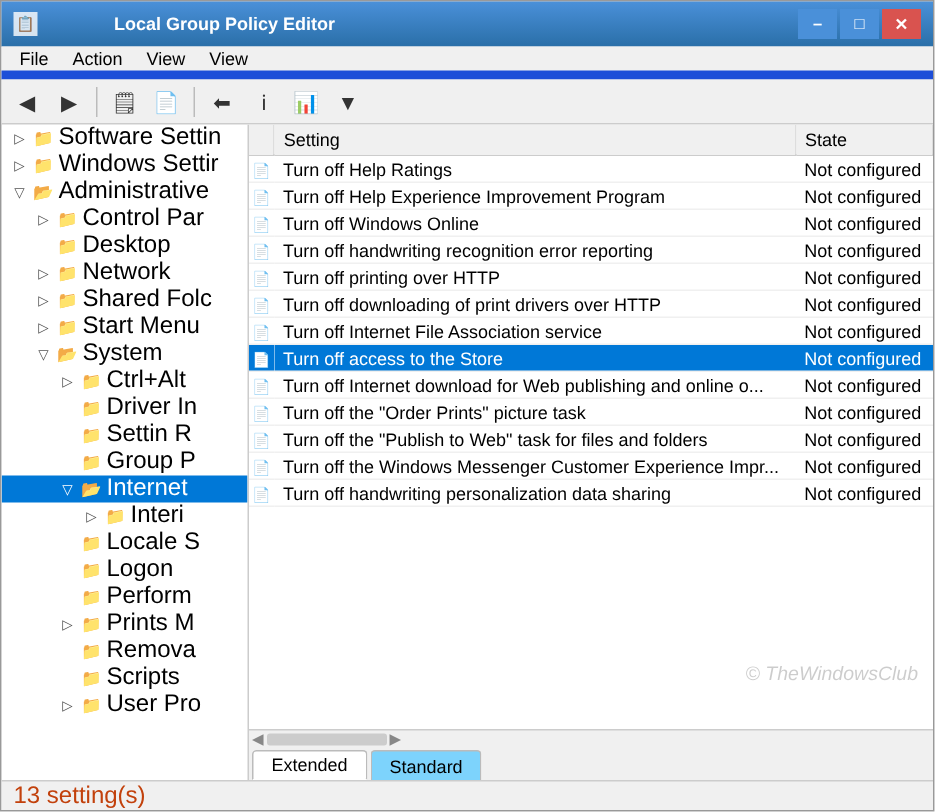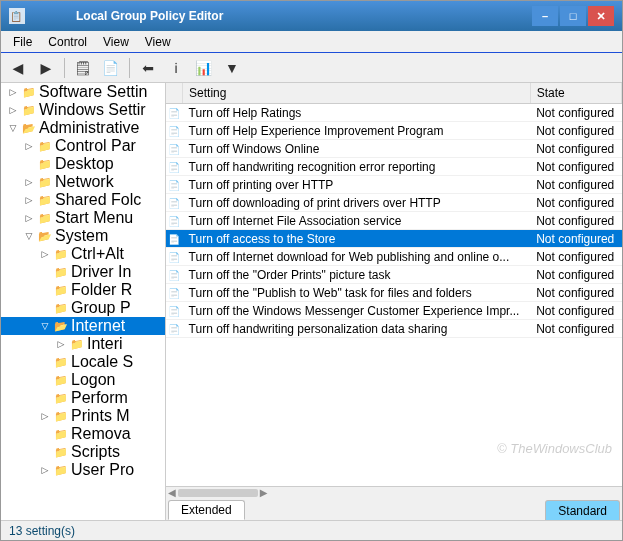--- a/index.html
+++ b/index.html
@@ -73,21 +73,21 @@
     .tb-btn-max { background: #4a90d9; }
     .tb-btn-close { background: #d9534f; }
 
     
     .menu-bar {
       background: #f0f0f0;
       height: 22px;
       display: flex;
       align-items: center;
       padding: 0 4px;
-      border-bottom: 1px solid #1d4ed8;
+      border-bottom: 6px solid #1d4ed8;
       flex-shrink: 0;
     }
     .menu-item {
       padding: 2px 8px;
       cursor: pointer;
       font-size: 12px;
     }
 
     
     .toolbar {
@@ -246,21 +246,20 @@
 
     
     .tab-bar {
       background: #f0f0f0;
       height: 22px;
       display: flex;
       align-items: flex-end;
       border-top: none;
       padding-left: 2px;
       flex-shrink: 0;
-      justify-content: space-between;
     }
     .tab {
       padding: 2px 12px;
       background: #7dd3fc;
       border: 1px solid #bbb;
       border-bottom: none;
       cursor: pointer;
       font-size: 12px;
       height: 20px;
       display: flex;
@@ -279,21 +278,21 @@
     .status-bar {
       height: 20px;
       background: #f0f0f0;
       border-top: 1px solid #ccc;
       display: flex;
       align-items: center;
       padding: 0 8px;
       flex-shrink: 0;
       justify-content: space-between;
     }
-    .status-text { font-size: 12px; color: #0c4a6e; }
+    .status-text { font-size: 16px; color: #c2410c; }
     .watermark {
       font-size: 11px;
       color: rgba(0,0,0,0.25);
       font-style: italic;
     }
 
     
     .sidebar::-webkit-scrollbar { width: 8px; }
     .sidebar::-webkit-scrollbar-track { background: #f0f0f0; }
     .sidebar::-webkit-scrollbar-thumb { background: #bbb; border-radius: 2px; }
@@ -314,21 +313,21 @@
     </div>
     <div class="title-bar-buttons">
       <button class="tb-btn tb-btn-min">–</button>
       <button class="tb-btn tb-btn-max">□</button>
       <button class="tb-btn tb-btn-close">✕</button>
     </div>
   </div>
 
   <div class="menu-bar">
     <span class="menu-item">File</span>
-    <span class="menu-item">Control</span>
+    <span class="menu-item">Action</span>
     <span class="menu-item">View</span>
     <span class="menu-item">View</span>
   </div>
 
   <div class="toolbar">
     <button class="toolbar-btn">◀</button>
     <button class="toolbar-btn">▶</button>
     <div class="toolbar-separator"></div>
     <button class="toolbar-btn">🗒</button>
     <button class="toolbar-btn">📄</button>
@@ -405,21 +404,21 @@
 
       <div class="tree-item" style="padding-left:36px;">
         <span class="tree-expand">&nbsp;</span>
         <span class="tree-icon folder-icon">📁</span>
         <span class="tree-label">Driver In</span>
       </div>
 
       <div class="tree-item" style="padding-left:36px;">
         <span class="tree-expand">&nbsp;</span>
         <span class="tree-icon folder-icon">📁</span>
-        <span class="tree-label">Folder R</span>
+        <span class="tree-label">Settin R</span>
       </div>
 
       <div class="tree-item" style="padding-left:36px;">
         <span class="tree-expand">&nbsp;</span>
         <span class="tree-icon folder-icon">📁</span>
         <span class="tree-label">Group P</span>
       </div>
 
       <div class="tree-item selected" style="padding-left:36px;">
         <span class="tree-expand" style="color:white;">▽</span>

